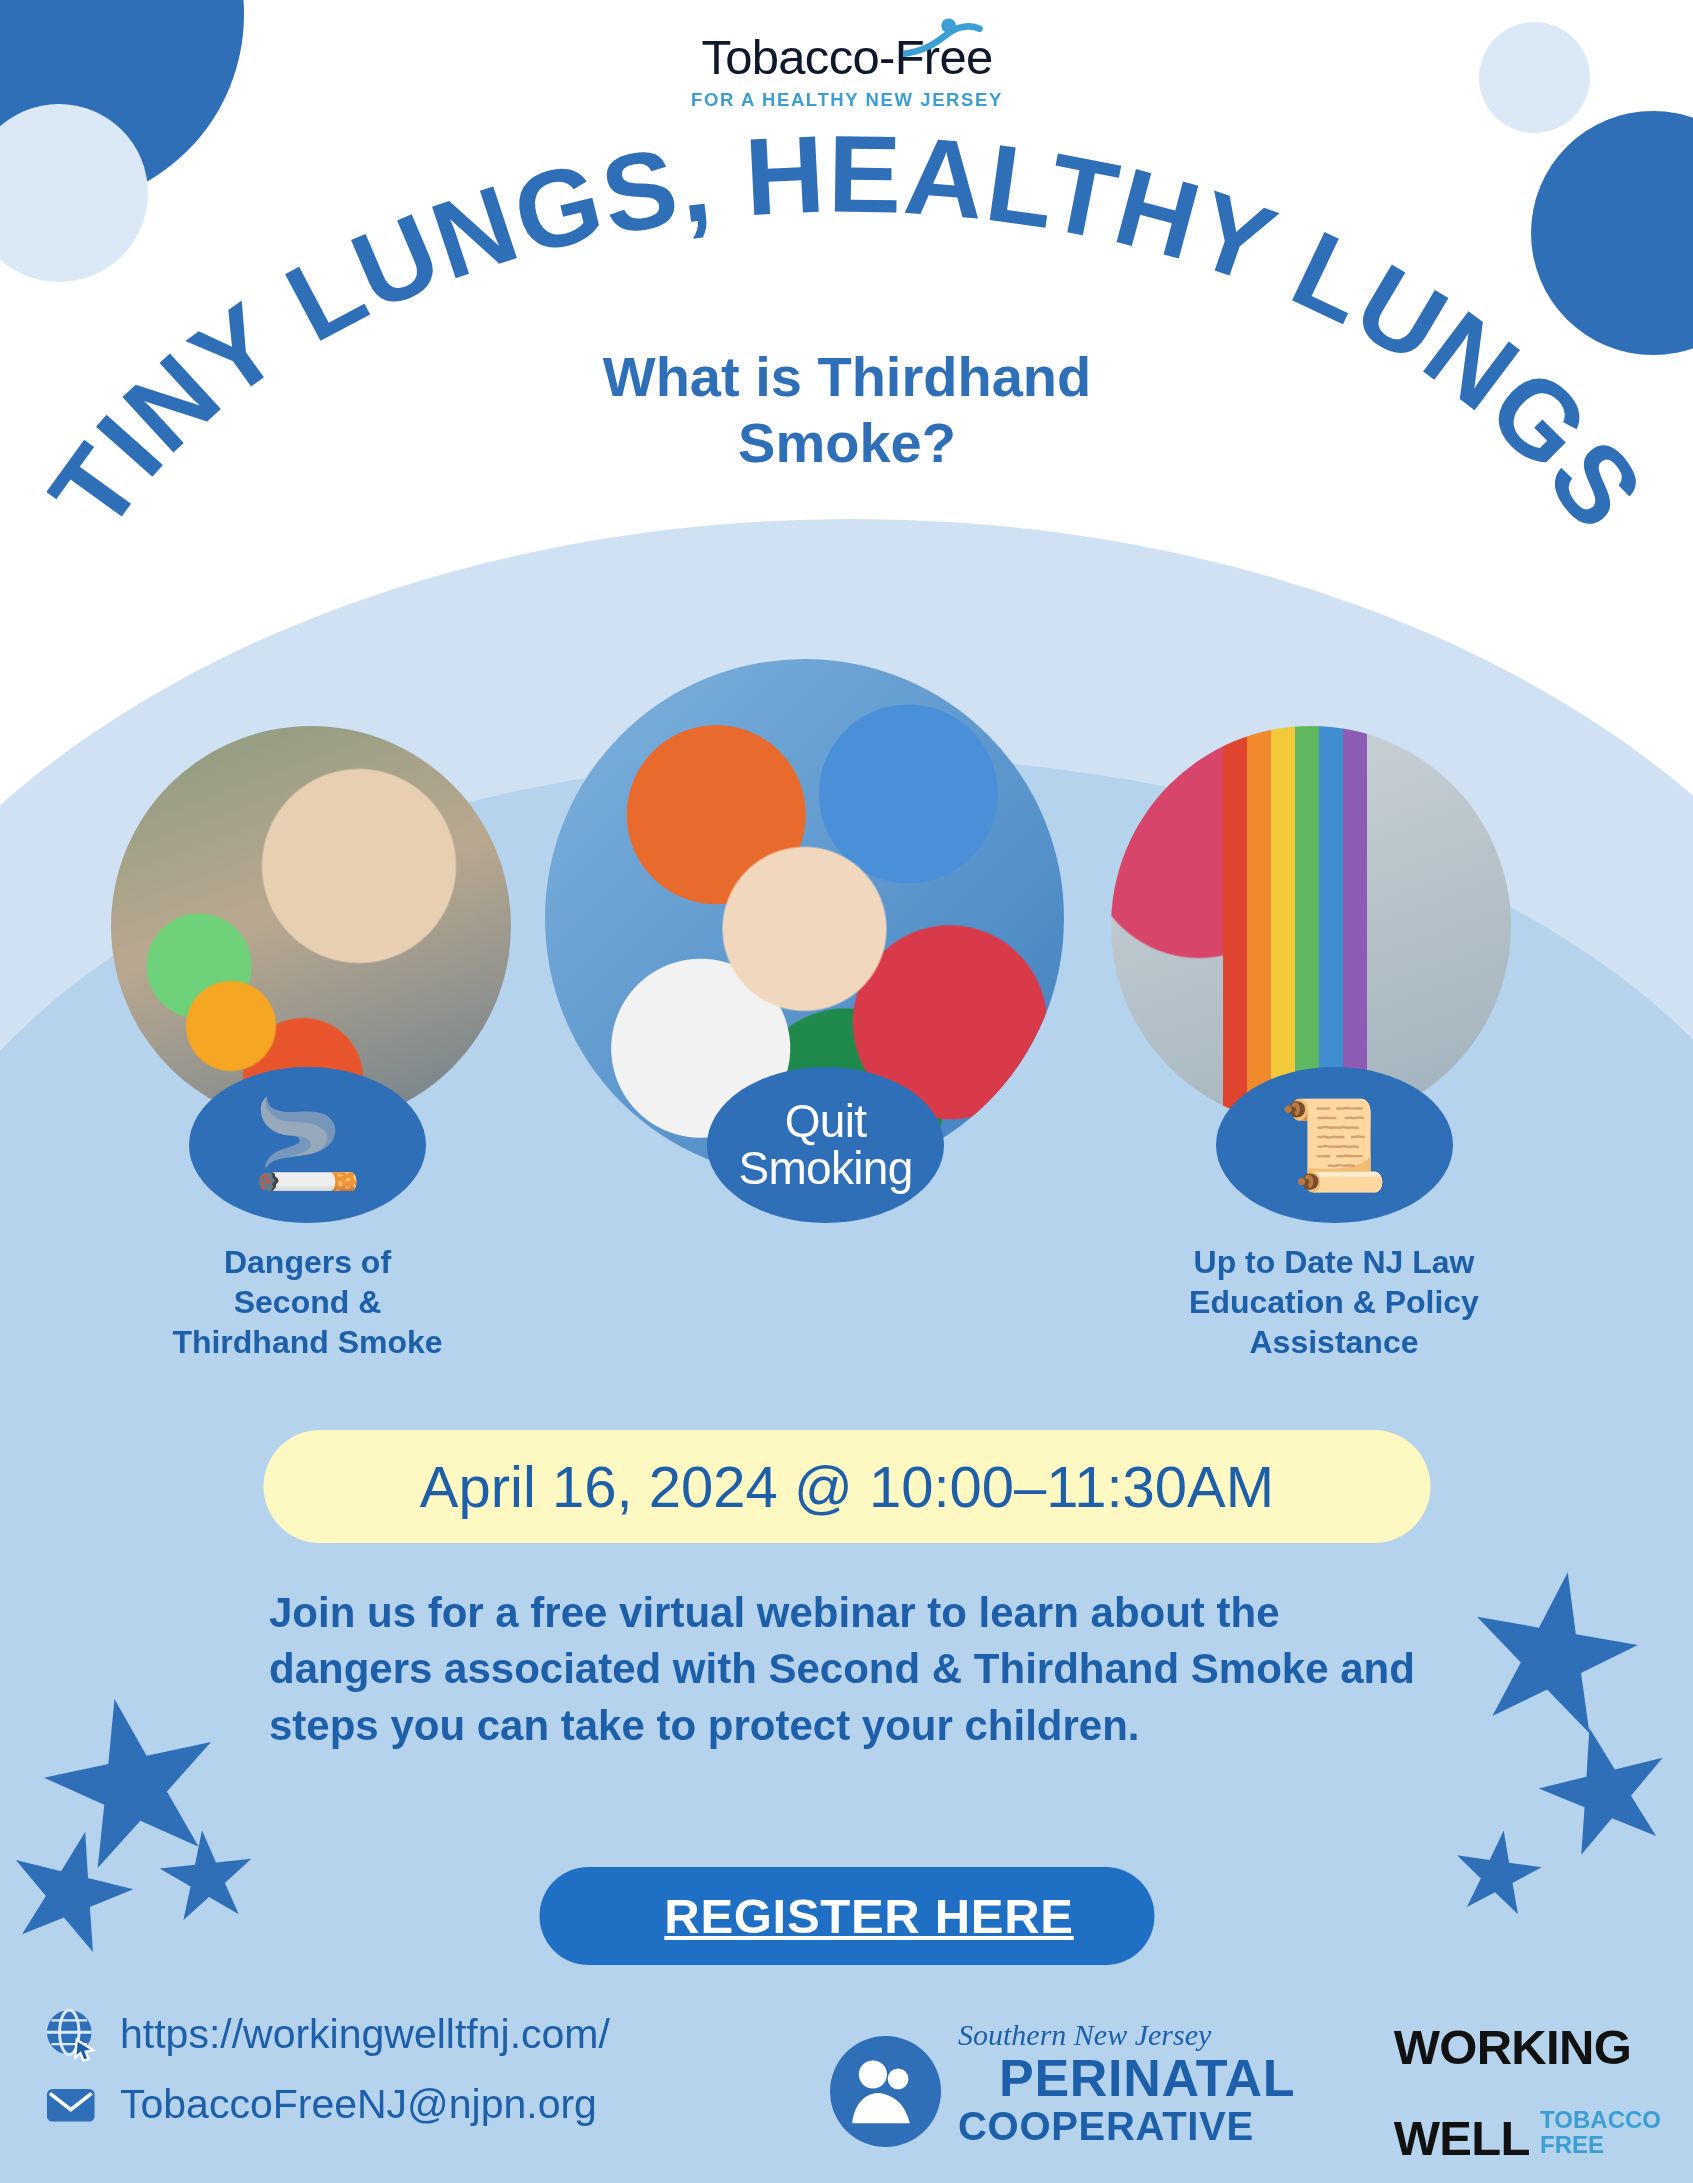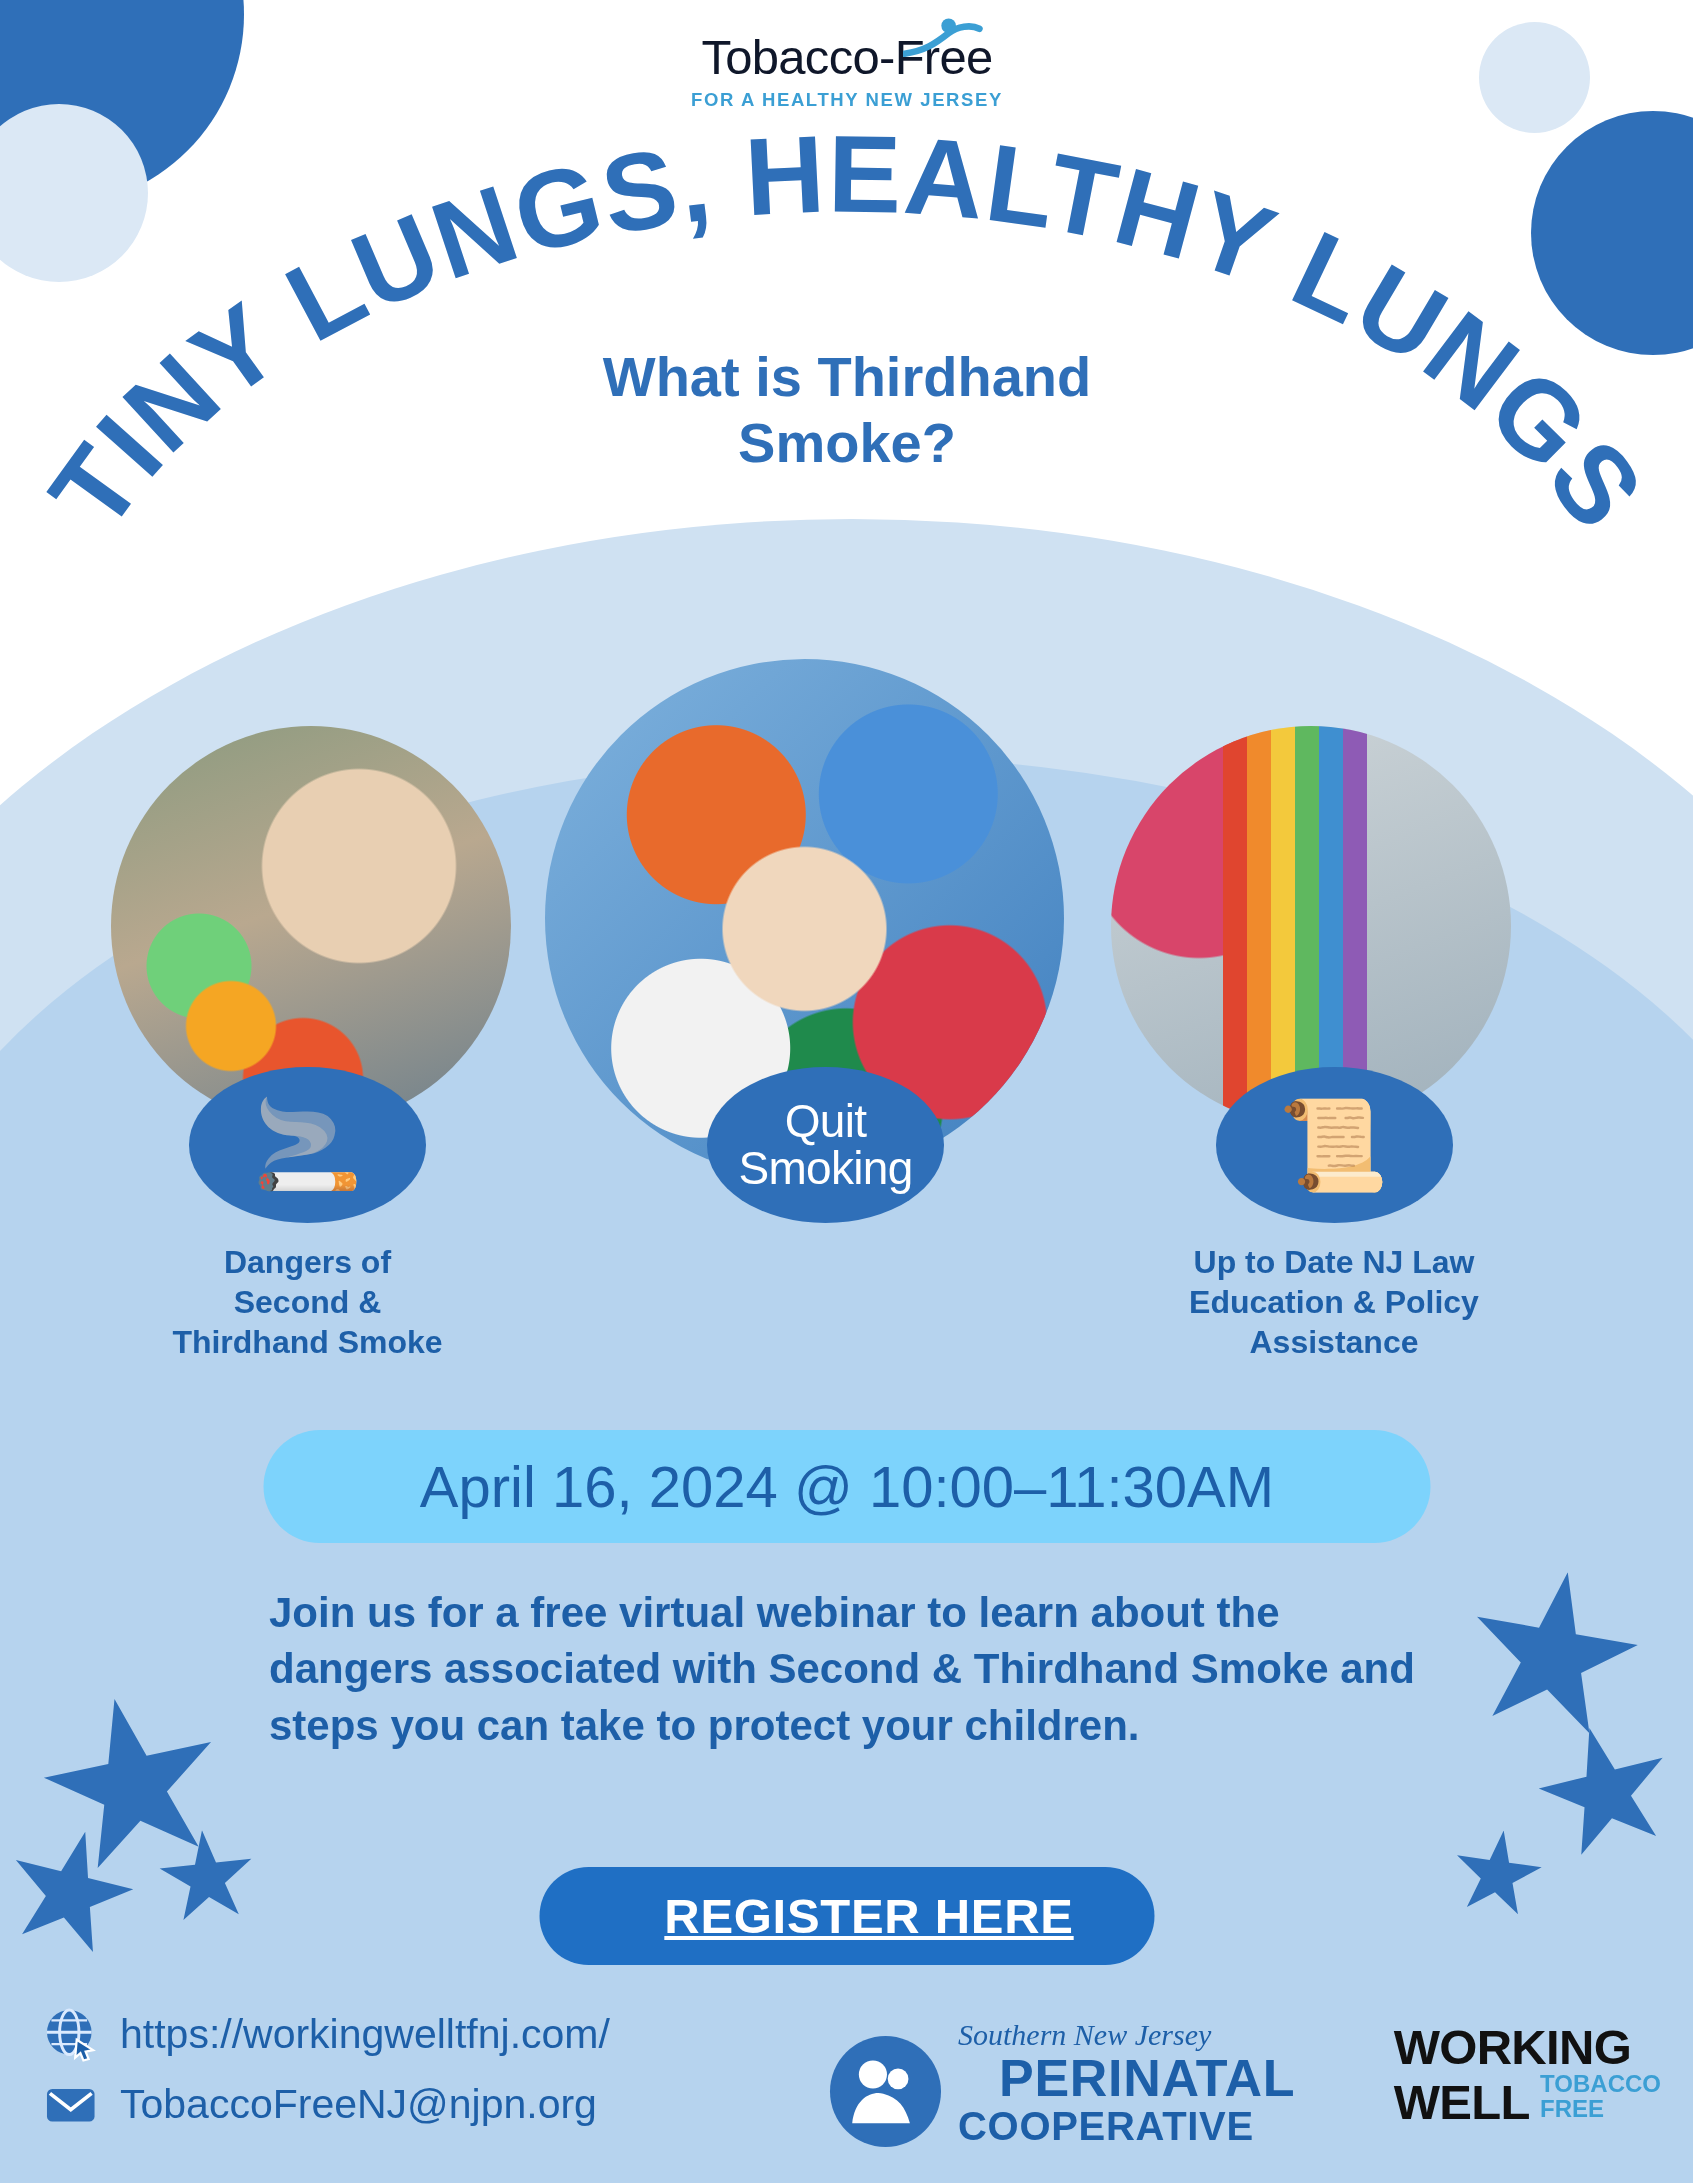--- a/index.html
+++ b/index.html
@@ -237,21 +237,21 @@
   .feature.f3 { left: 1171px; top: 1067px; width: 326px; }
 
   
   .date-pill {
     position: absolute;
     left: 50%;
     transform: translateX(-50%);
     top: 1430px;
     width: 1167px;
     height: 113px;
-    background: #7dd3fc;
+    background: #fef9c3;
     border-radius: 59px;
     display: flex;
     align-items: center;
     justify-content: center;
     font-size: 58px;
     font-weight: normal;
     color: #1d5fa8;
     z-index: 8;
   }
 
@@ -519,19 +519,19 @@
       <div class="l1">Southern New Jersey</div>
       <div class="l2">PERINATAL</div>
       <div class="l3">COOPERATIVE</div>
     </div>
   </div>
 
   <div class="workingwell">
     <div class="ww-1">WORKING</div>
     <div class="ww-2row">
       <div class="ww-2">WELL</div>
-      <div class="ww-3" style="white-space: pre-line;">TOBACCO
+      <div class="ww-3" style="white-space: pre-line; margin-top: 36px;">TOBACCO
 FREE</div>
     </div>
   </div>
 
 </div>
 
 
 </body></html>

